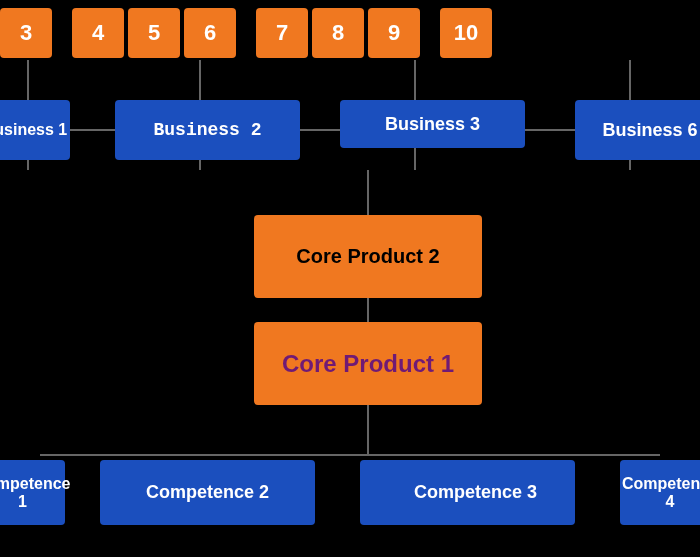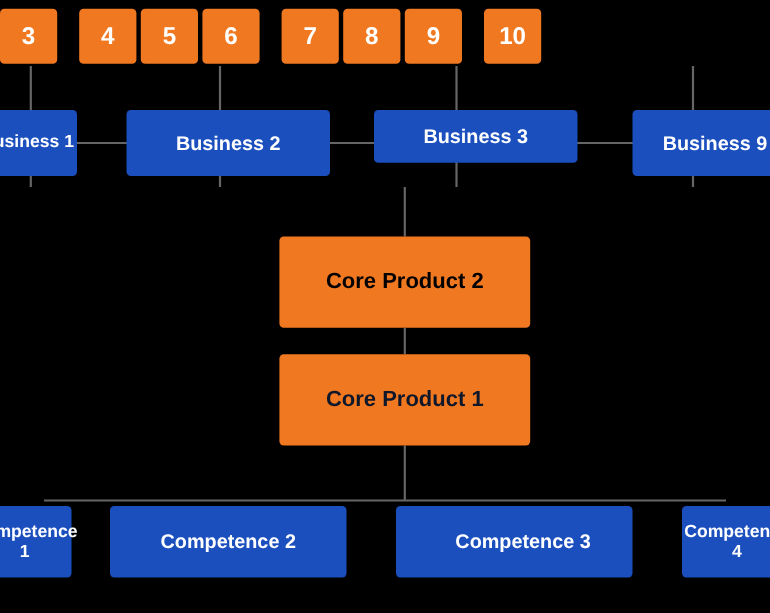--- a/index.html
+++ b/index.html
@@ -50,22 +50,22 @@
       border-radius: 4px;
     }
 
     .core-product-1 {
       position: absolute;
       top: 322px;
       left: 254px;
       width: 228px;
       height: 83px;
       background: #F07820;
-      color: #0f172a;
-      font-size: 20px;
+      color: #701a75;
+      font-size: 24px;
       font-weight: bold;
       display: flex;
       align-items: center;
       justify-content: center;
       border-radius: 4px;
     }
   </style>
 </head>
 <body>
 
@@ -125,30 +125,30 @@
 
     <div style="display:flex;align-items:center;gap:16px;">
       <div class="num-box">10</div>
     </div>
   </div>
 
   <div style="position:absolute;top:100px;left:-20px;width:90px;height:60px;background:#1B4FBE;border-radius:4px;display:flex;align-items:center;justify-content:center;">
     <span style="color:white;font-weight:bold;font-size:16px;text-align:center;">Business 1</span>
   </div>
 
-  <div style="position:absolute;top:100px;left:115px;width:185px;height:60px;background:#1B4FBE;border-radius:4px;display:flex;align-items:center;justify-content:center;">
+  <div style="position:absolute;top:100px;left:115px;width:185px;height:60px;background:#1B4FBE;border-radius:4px;display:flex;align-items:center;justify-content:center;font-family:Liberation Mono, monospace;">
     <span style="color:white;font-weight:bold;font-size:18px;">Business 2</span>
   </div>
 
   <div style="position:absolute;top:100px;left:340px;width:185px;height:48px;background:#1B4FBE;border-radius:4px;display:flex;align-items:center;justify-content:center;">
     <span style="color:white;font-weight:bold;font-size:18px;">Business 3</span>
   </div>
 
   <div style="position:absolute;top:100px;left:575px;width:150px;height:60px;background:#1B4FBE;border-radius:4px;display:flex;align-items:center;justify-content:center;">
-    <span style="color:white;font-weight:bold;font-size:18px;">Business 9</span>
+    <span style="color:white;font-weight:bold;font-size:18px;">Business 6</span>
   </div>
 
   <div class="core-product-2">
     <span>Core Product 2</span>
   </div>
 
   <div class="core-product-1">
     <span>Core Product 1</span>
   </div>
 

